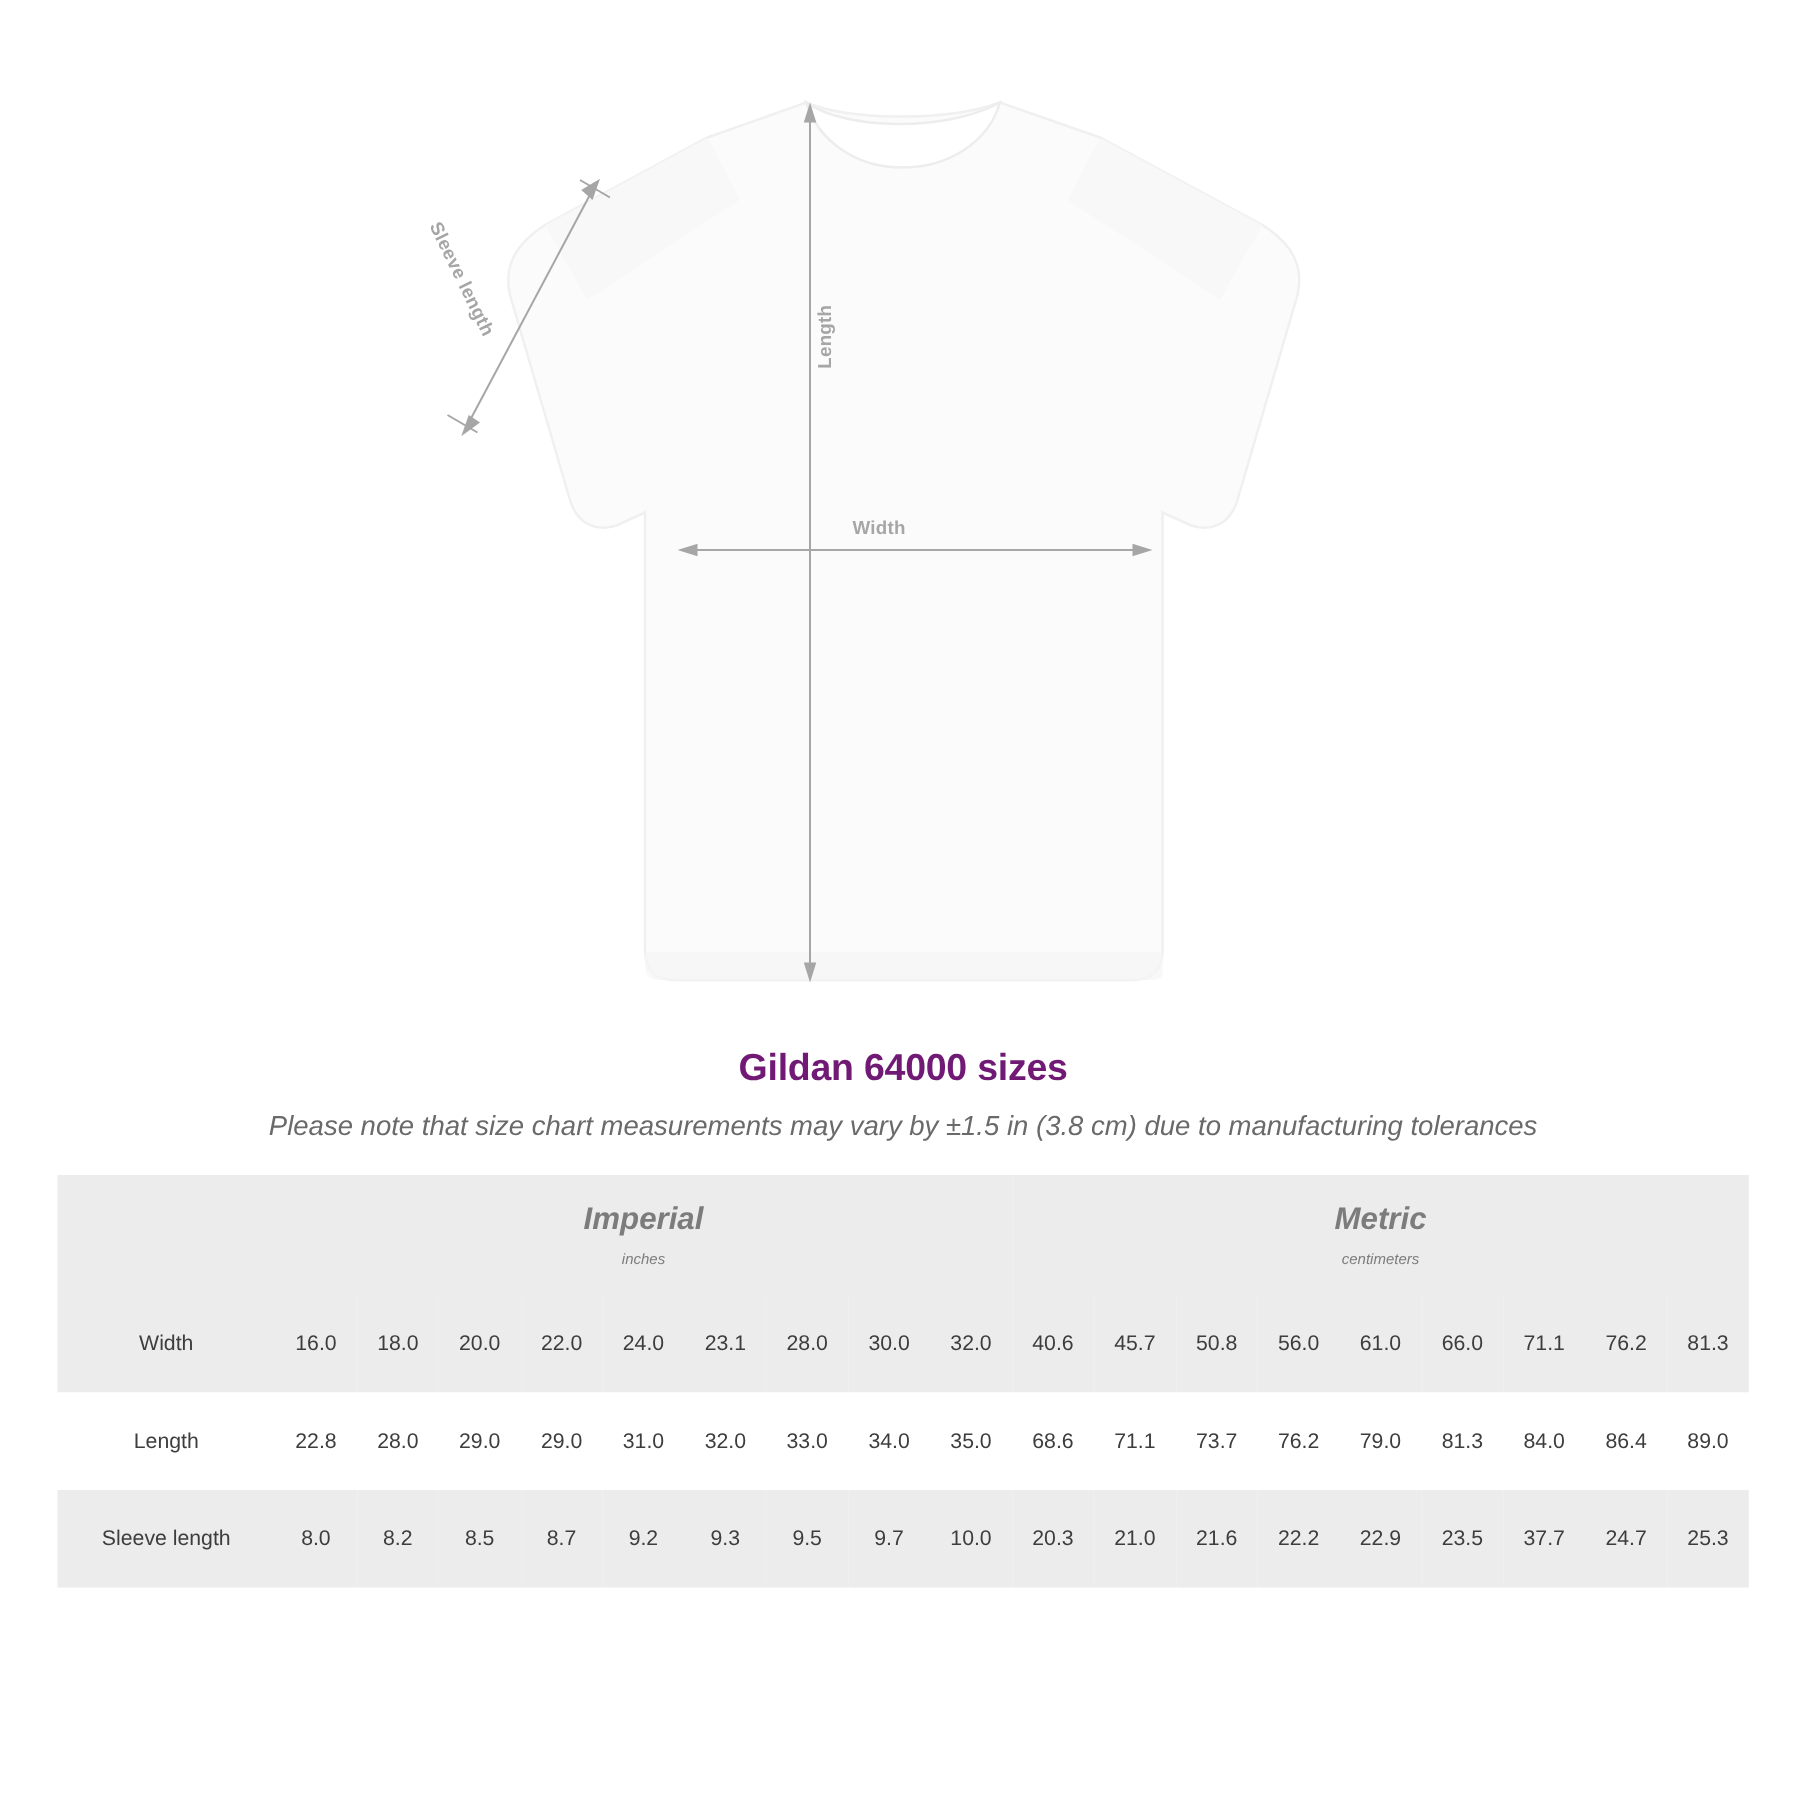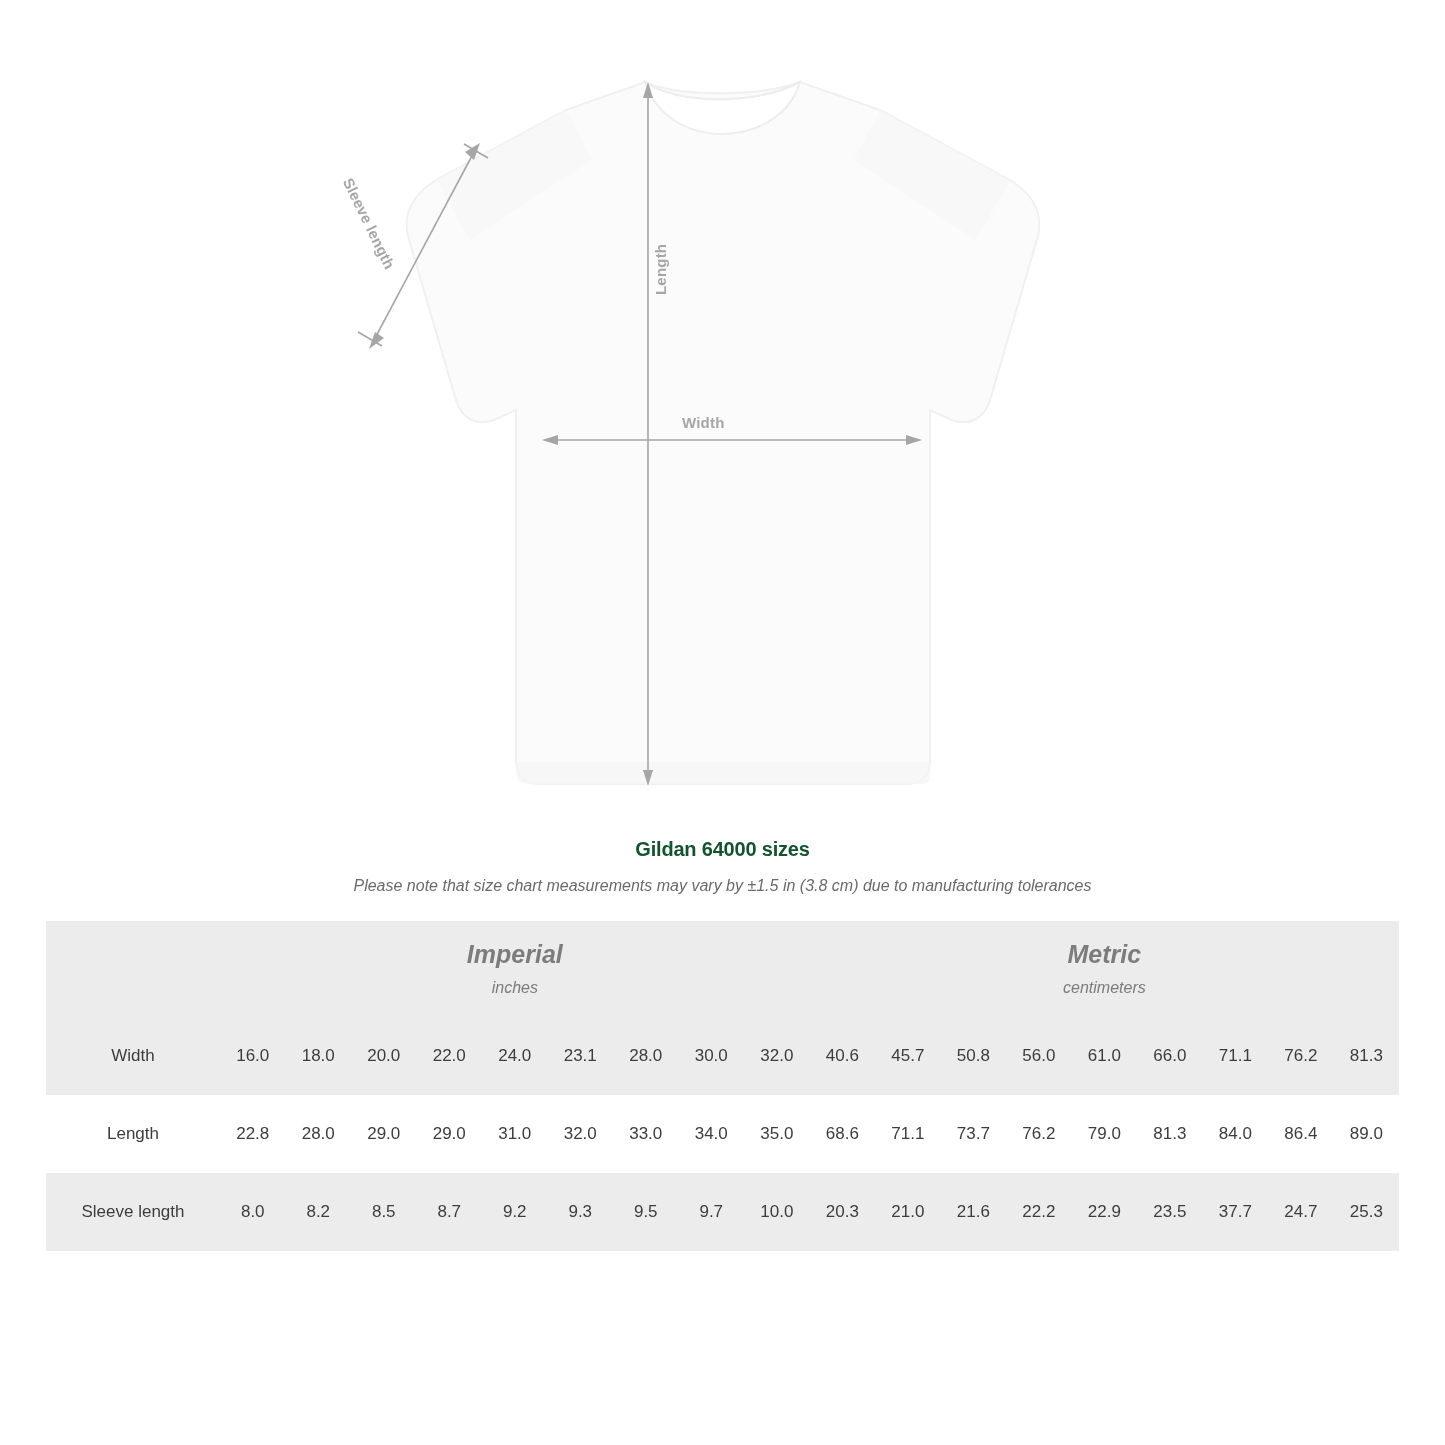--- a/index.html
+++ b/index.html
@@ -55,28 +55,28 @@
     left: 682px;
     top: 414px;
   }
 
   
   .title-block {
     text-align: center;
     margin-top: 18px;
   }
   .chart-title {
-    font-size: 20px;
+    font-size: 30px;
     font-weight: bold;
-    color: #14532d;
+    color: #701a75;
     margin: 0;
     letter-spacing: -0.2px;
   }
   .chart-note {
-    font-size: 16px;
+    font-size: 22px;
     font-style: italic;
     color: #6a6a6a;
     margin-top: 16px;
   }
 
   
   .table-wrap {
     margin: 26px 46px 0 46px;
   }
   table.size-table {
@@ -95,21 +95,21 @@
   }
   .unit-head .unit-name {
     font-size: 25px;
     font-style: italic;
     font-weight: bold;
     color: #7c7c7c;
     display: block;
     line-height: 1.1;
   }
   .unit-head .unit-sub {
-    font-size: 16px;
+    font-size: 12px;
     font-style: italic;
     color: #7c7c7c;
     display: block;
     margin-top: 10px;
   }
   .corner-cell {
     background: #ececec;
   }
   tr.size-row {
     background: #ffffff;

